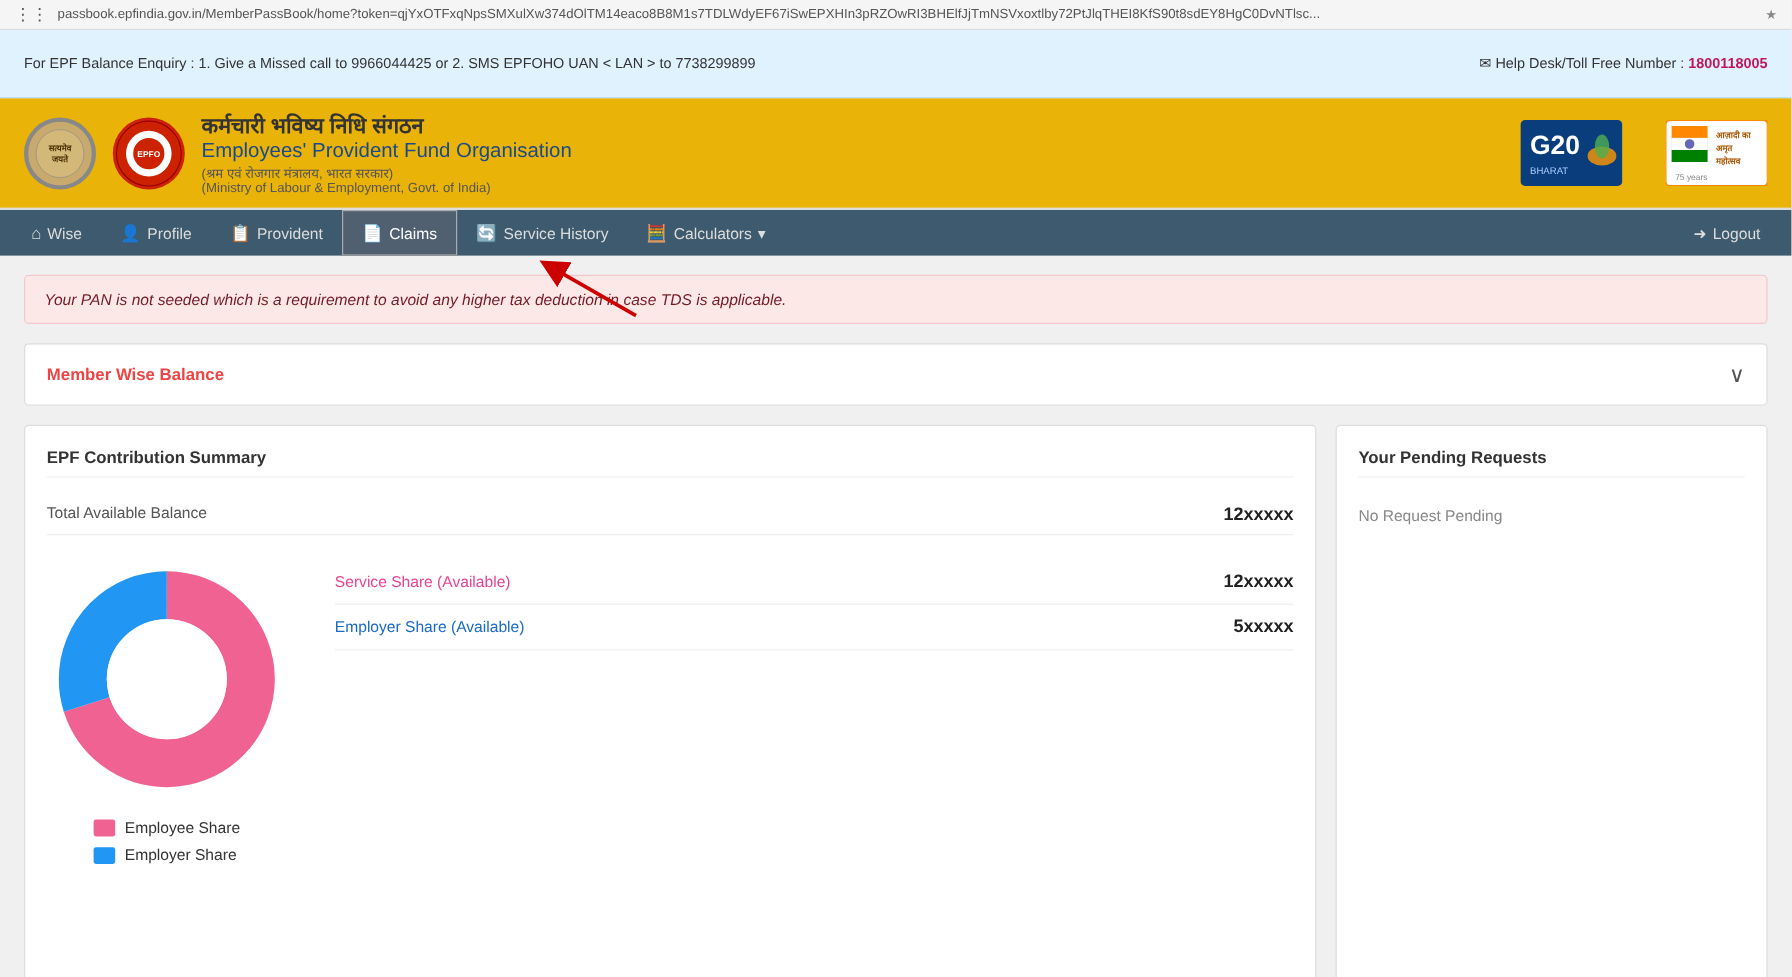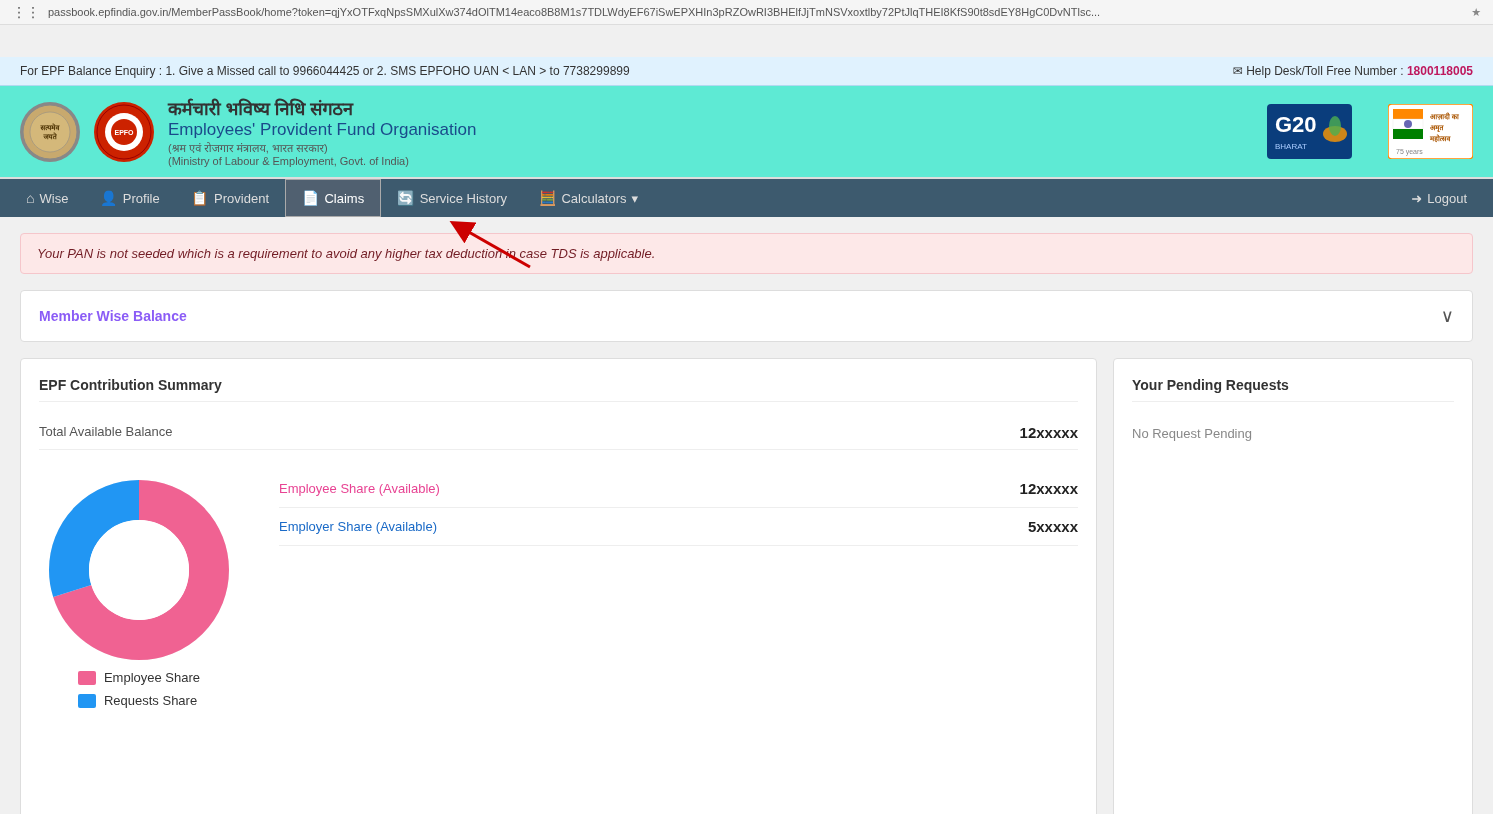--- a/index.html
+++ b/index.html
@@ -1,20 +1,20 @@
 <!DOCTYPE html>
 <html><head>
   <meta charset="utf-8">
   <style>
     * { box-sizing: border-box; margin: 0; padding: 0; }
     body { font-family: Arial, sans-serif; font-size: 13px; background: #f0f0f0; }
 
     
     .header {
-      background: #5eead4;
+      background: #eab308;
       padding: 10px 20px;
       display: flex;
       align-items: center;
       justify-content: space-between;
       border-bottom: 2px solid #ddd;
     }
     .header-left { display: flex; align-items: center; gap: 14px; }
     .logo-emblem {
       width: 60px; height: 60px;
       background: #888;
@@ -91,21 +91,21 @@
       border-radius: 4px;
       margin-bottom: 16px;
     }
     .member-balance-header {
       padding: 14px 18px;
       display: flex;
       align-items: center;
       justify-content: space-between;
       cursor: pointer;
     }
-    .member-balance-title { font-weight: bold; font-size: 14px; color: #8b5cf6; }
+    .member-balance-title { font-weight: bold; font-size: 14px; color: #ef4444; }
     .chevron-icon { font-size: 18px; color: #555; }
 
     
     .bottom-grid {
       display: flex;
       gap: 16px;
     }
     .epf-contribution {
       background: white;
       border: 1px solid #ddd;
@@ -160,20 +160,21 @@
       gap: 40px;
     }
     .donut-chart {
       position: relative;
       width: 200px;
       height: 200px;
       flex-shrink: 0;
     }
     .donut-svg { width: 200px; height: 200px; }
     .chart-legend {
+      margin-top: 16px;
     }
     .legend-item {
       display: flex;
       align-items: center;
       gap: 8px;
       margin-bottom: 8px;
       font-size: 13px;
       color: #333;
     }
     .legend-color {
@@ -195,27 +196,26 @@
       color: #555;
       display: flex;
       align-items: center;
       gap: 8px;
     }
     .url-text { flex: 1; overflow: hidden; text-overflow: ellipsis; white-space: nowrap; }
     .star-icon { color: #888; }
 
     .top-info-bar {
       background: #e0f2fe;
-      padding: 7px 20px;
+      padding: 21px 20px;
       display: flex;
       justify-content: space-between;
       font-size: 12px;
       color: #333;
       border-bottom: 1px solid #b3d9f0;
-      margin-top: 32px;
     }
   </style>
 </head>
 <body>
 
 <div class="url-bar">
   <span style="font-size:14px;">⋮⋮</span>
   <span class="url-text">passbook.epfindia.gov.in/MemberPassBook/home?token=qjYxOTFxqNpsSMXulXw374dOlTM14eaco8B8M1s7TDLWdyEF67iSwEPXHIn3pRZOwRI3BHElfJjTmNSVxoxtlby72PtJlqTHEI8KfS90t8sdEY8HgC0DvNTlsc...</span>
   <span class="star-icon">★</span>
 </div>
@@ -374,28 +374,28 @@
             </svg>
           </div>
 
           <div class="chart-legend">
             <div class="legend-item">
               <div class="legend-color legend-pink"></div>
               <span>Employee Share</span>
             </div>
             <div class="legend-item">
               <div class="legend-color legend-blue"></div>
-              <span>Requests Share</span>
+              <span>Employer Share</span>
             </div>
           </div>
         </div>
 
         <div style="flex:1;">
           <div class="share-row">
-            <span class="share-label">Employee Share (Available)</span>
+            <span class="share-label">Service Share (Available)</span>
             <span class="share-value">12xxxxx</span>
           </div>
           <div class="share-row">
             <span class="share-label blue">Employer Share (Available)</span>
             <span class="share-value">5xxxxx</span>
           </div>
         </div>
       </div>
     </div>
 

